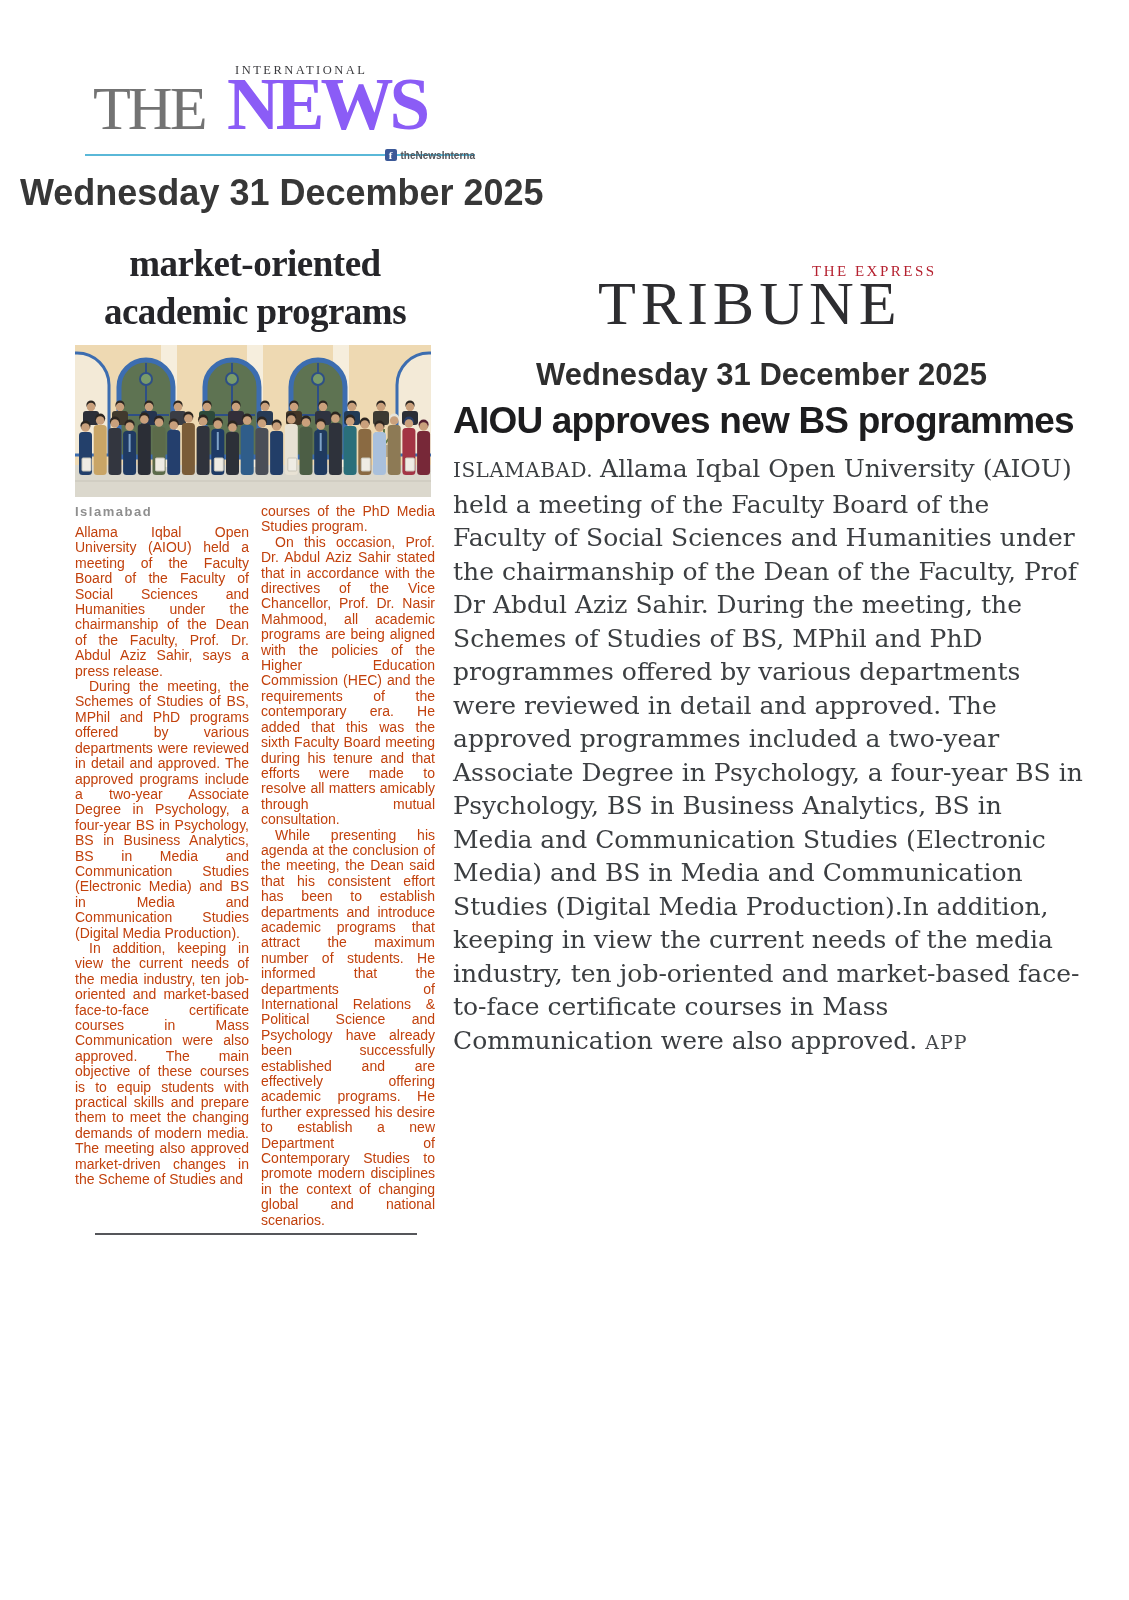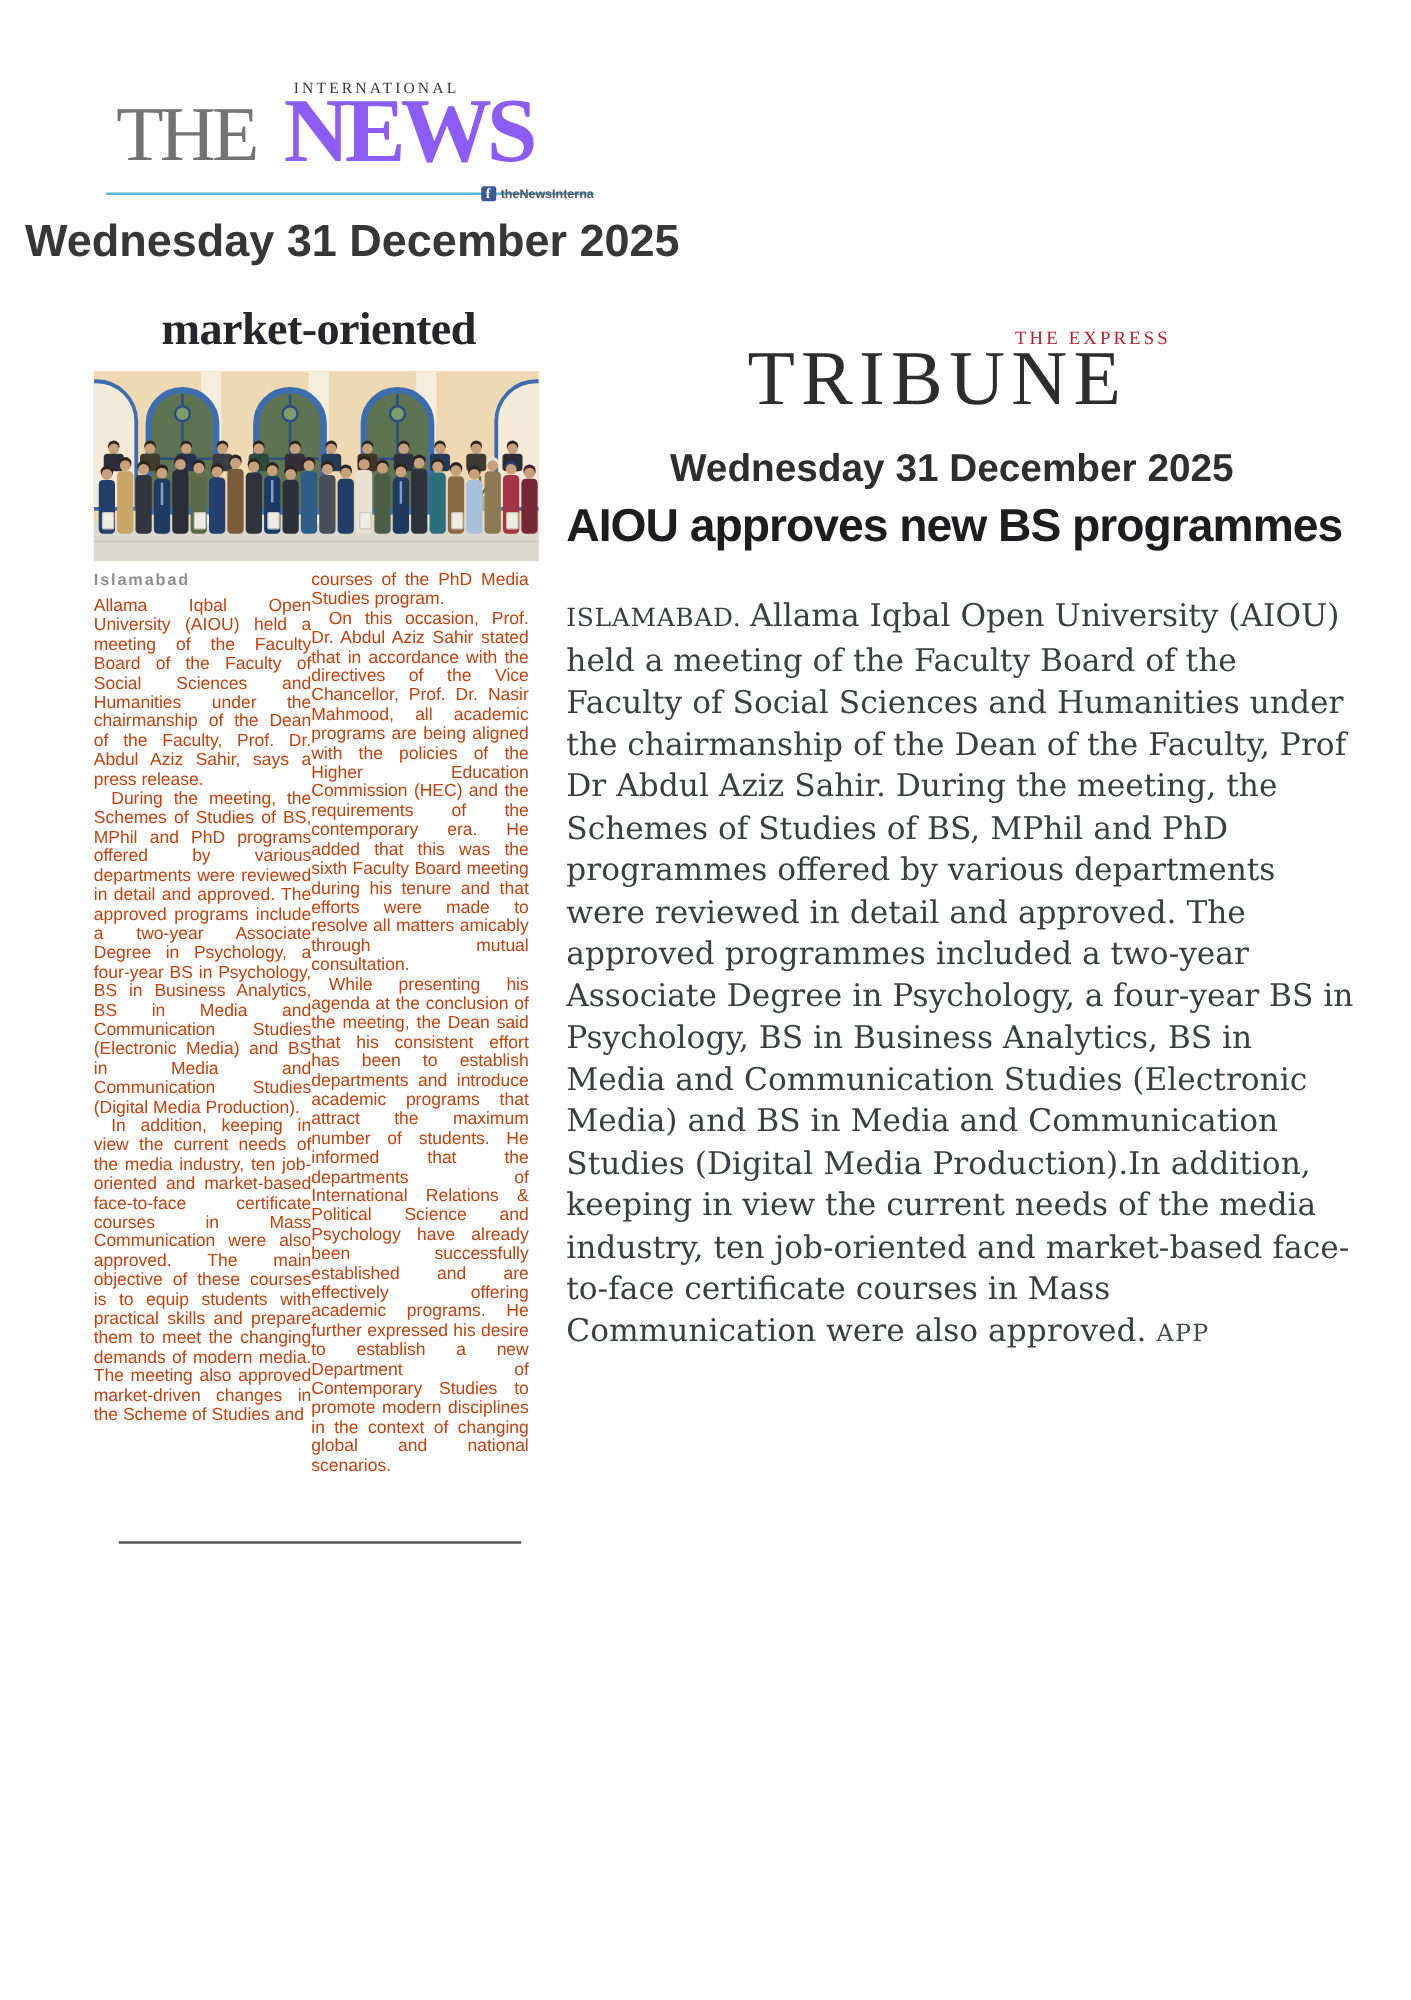--- a/index.html
+++ b/index.html
@@ -49,21 +49,21 @@
   }
 
   
   .news-article { position:absolute; left:75px; top:240px; width:360px; }
   .news-headline {
     text-align:center; font-family:"Liberation Serif", serif; font-weight:700;
     font-size:37px; line-height:48px; color:#26262a; letter-spacing:-0.5px;
   }
   .photo-frame { margin-top:9px; width:356px; height:152px; background:#eed9b2; overflow:hidden; }
   .photo-frame svg { display:block; }
-  .caption-cols { margin-top:7px; display:flex; }
+  .caption-cols { margin-top:7px; display:flex; gap:12px; }
   .news-col { width:174px; }
   .photo-caption {
     font-size:13px; font-weight:700; color:#8f8f8f; letter-spacing:1.5px;
     margin-bottom:6px;
   }
   .news-col p {
     font-family:Liberation Sans, sans-serif; font-size:14px; line-height:15.4px;
     text-align:justify; color:#c2410c;
   }
   .news-col p.indent { text-indent:14px; }
@@ -83,21 +83,21 @@
     font-family:"Liberation Serif", serif; font-weight:400; font-size:62px;
     letter-spacing:5px; color:#2d2d30; line-height:1;
   }
 
   
   .tribune-headline {
     position:absolute; left:453px; top:400px;
     font-size:37px; font-weight:700; letter-spacing:-0.8px; color:#1d1d1f;
   }
   .tribune-body {
-    position:absolute; left:453px; top:476px; width:632px;
+    position:absolute; left:453px; top:452px; width:632px;
     font-family:"DejaVu Serif", serif; font-size:25px; line-height:33.5px;
     color:#3b3e41; text-align:left;
   }
   .dateline { font-size:20px; letter-spacing:0.5px; margin-right:7px; }
   .credit { font-size:19px; letter-spacing:1px; margin-left:8px; color:#46494c; }
 </style>
 </head>
 <body>
 
 <div class="news-masthead">
@@ -109,20 +109,21 @@
     <div class="fb-icon">f</div>
     <div class="fb-handle">theNewsInterna</div>
   </div>
 </div>
 
 <div class="date-left">Wednesday 31 December 2025</div>
 
 <div class="news-article">
   <div class="news-headline">
     <div>market-oriented</div>
+    <div>academic programs</div>
   </div>
 
   <div class="photo-frame">
     <svg width="356" height="152" viewBox="0 0 356 152" xmlns="http://www.w3.org/2000/svg">
 
       <rect x="0" y="0" width="356" height="152" fill="#eed9b2"></rect>
       <rect x="0" y="120" width="356" height="32" fill="#dbd8cd"></rect>
       <line x1="0" y1="136" x2="356" y2="136" stroke="#c7c4b9" stroke-width="1"></line>
 
       <rect x="86" y="0" width="16" height="122" fill="#f6eedd"></rect>

